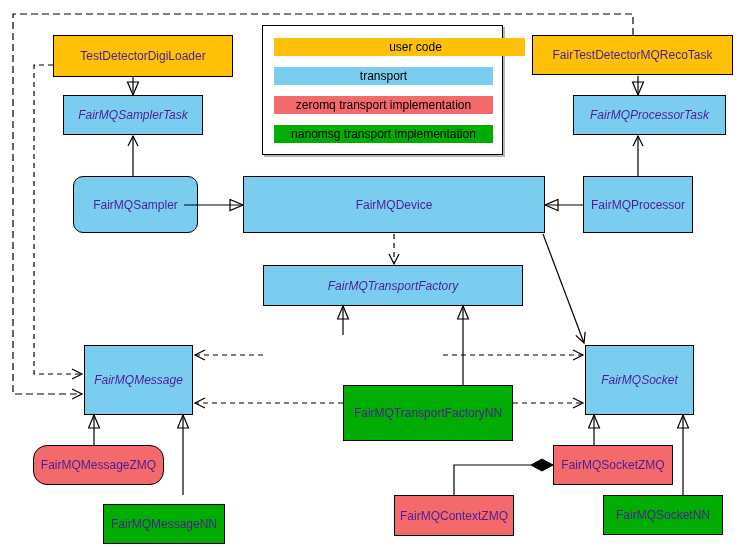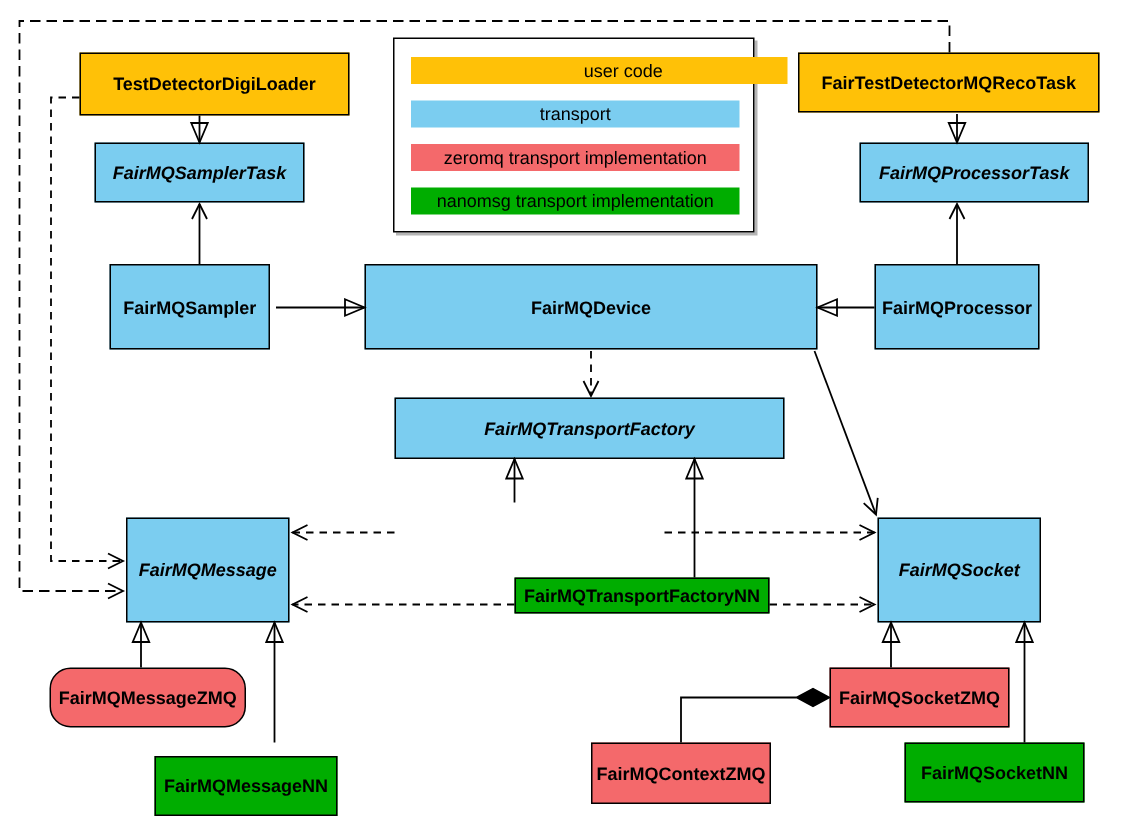--- a/index.html
+++ b/index.html
@@ -3,21 +3,21 @@
 <meta charset="utf-8">
 <style>
   html,body{margin:0;padding:0;background:#fff;}
   #canvas{
     position:relative;width:748px;height:549px;background:#fff;overflow:hidden;
     font-family:"Liberation Sans","DejaVu Sans",sans-serif;
   }
   .node{
     position:absolute;border:1px solid #000;box-sizing:border-box;
     display:flex;align-items:center;justify-content:center;
-    font-size:12px;font-weight:bold;color:#000000;text-align:center;white-space:nowrap;
+    font-size:12px;font-weight:normal;color:#4c1d95;text-align:center;white-space:nowrap;
     z-index:2;
   }
   .abstract{font-style:italic;}
   .bg-user{background:#FFC107;}
   .bg-framework{background:#7BCDF0;}
   .bg-zeromq{background:#F4696B;}
   .bg-nanomsg{background:#00AD00;}
   #legend{
     position:absolute;left:262px;top:25px;width:241px;height:130px;
     border:1px solid #000;background:#fff;box-sizing:border-box;z-index:2;
@@ -99,38 +99,38 @@
   </div>
 
   <div class="node bg-user" style="left:532px;top:35px;width:201px;height:40px;text-align:right;">
     <span>FairTestDetectorMQRecoTask</span>
   </div>
 
   <div class="node bg-framework abstract" style="left:573px;top:95px;width:153px;height:40px;">
     <span>FairMQProcessorTask</span>
   </div>
 
-  <div class="node bg-framework" style="left:73px;top:176px;width:107px;height:57px;">
+  <div class="node bg-framework" style="left:73px;top:176px;width:125px;height:57px;border-radius:10px;">
     <span>FairMQSampler</span>
   </div>
 
   <div class="node bg-framework" style="left:243px;top:176px;width:302px;height:57px;">
     <span>FairMQDevice</span>
   </div>
 
   <div class="node bg-framework" style="left:583px;top:176px;width:110px;height:57px;">
     <span>FairMQProcessor</span>
   </div>
 
   <div class="node bg-framework abstract" style="left:263px;top:265px;width:260px;height:41px;">
     <span>FairMQTransportFactory</span>
   </div>
 
 
-  <div class="node bg-nanomsg" style="left:343px;top:385px;width:170px;height:24px;">
+  <div class="node bg-nanomsg" style="left:343px;top:385px;width:170px;height:56px;">
     <span>FairMQTransportFactoryNN</span>
   </div>
 
   <div class="node bg-framework abstract" style="left:84px;top:345px;width:109px;height:70px;">
     <span>FairMQMessage</span>
   </div>
 
   <div class="node bg-framework abstract" style="left:585px;top:345px;width:109px;height:70px;">
     <span>FairMQSocket</span>
   </div>

